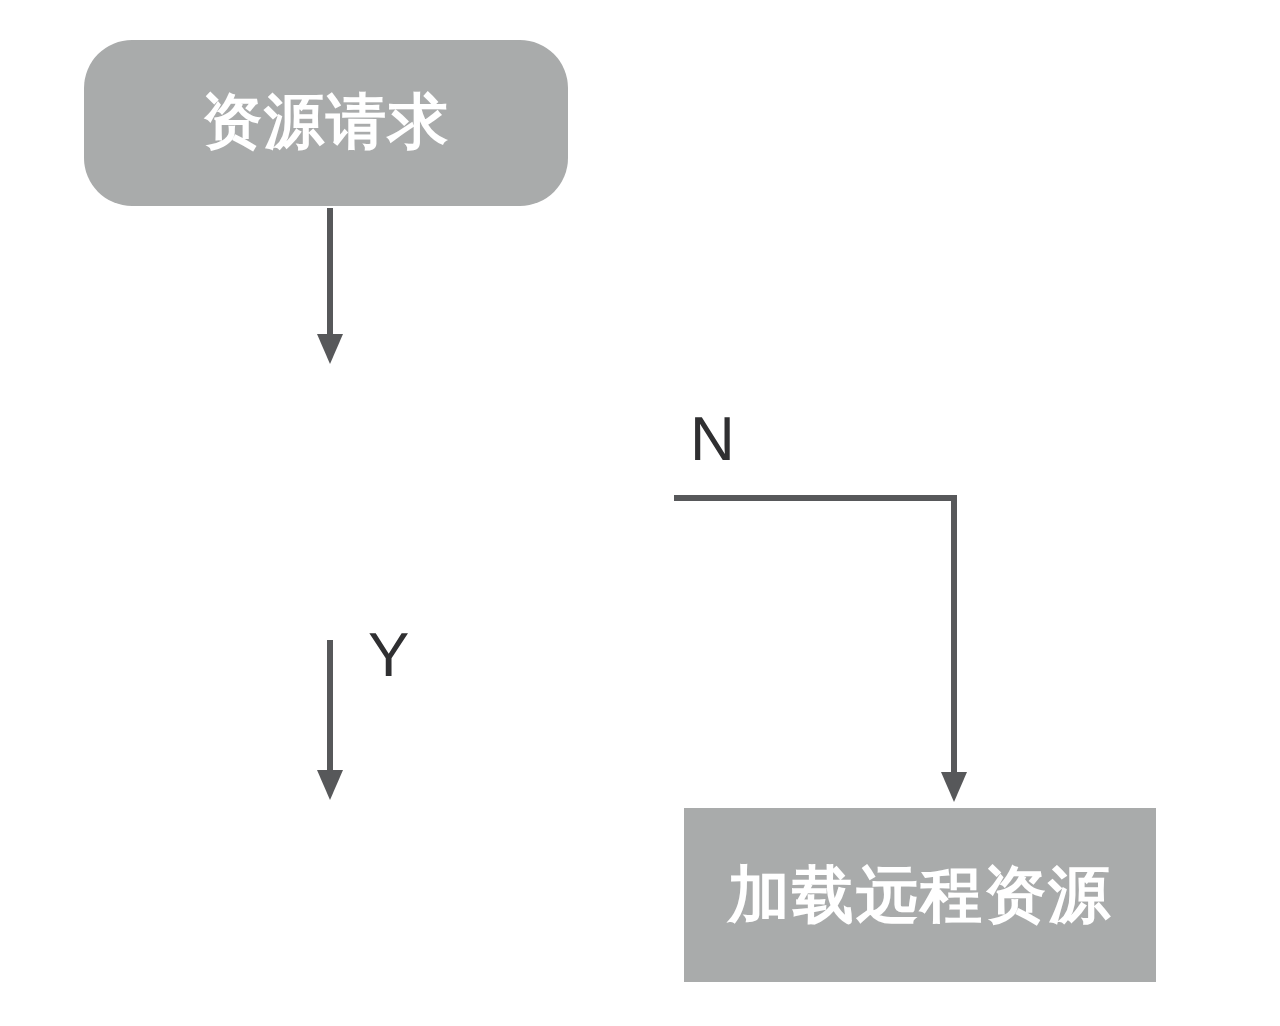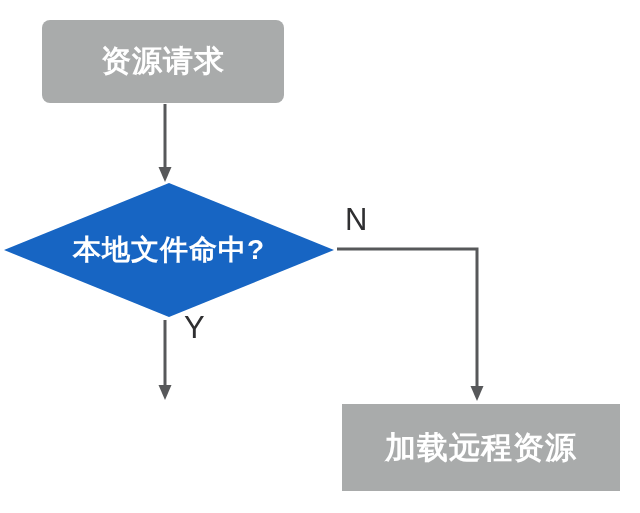--- a/index.html
+++ b/index.html
@@ -41,21 +41,21 @@
     font-weight: bold;
     text-align: center;
     box-sizing: border-box;
     letter-spacing: 1px;
   }
   .node-start {
     left: 42px;
     top: 20px;
     width: 242px;
     height: 83px;
-    border-radius: 8px;
+    border-radius: 24px;
     background: var(--gray-node-fill, #A9ABAB);
     font-size: 30px;
   }
   .node-decision {
     left: 4px;
     top: 183px;
     width: 330px;
     height: 134px;
     background: transparent;
     font-size: 28px;
@@ -77,21 +77,21 @@
     left: 31px;
     top: 403px;
     width: 286px;
     height: 88px;
     background: var(--local-node-fill, #E95D5D);
     font-size: 31px;
   }
   .node-load-remote {
     left: 342px;
     top: 404px;
-    width: 278px;
+    width: 236px;
     height: 87px;
     background: var(--gray-node-fill, #A9ABAB);
     font-size: 31px;
   }
   .edge-label {
     position: absolute;
     color: var(--edge-label-color, #2F2F31);
     font-size: 31px;
     font-weight: normal;
     line-height: 1;
@@ -125,24 +125,20 @@
     <g>
       <path d="M165 320 L165 386"></path>
       <polygon points="165,400 158.5,385 171.5,385"></polygon>
     </g>
   </svg>
 
   <div class="node node-start">
     <span class="node-label">资源请求</span>
   </div>
 
-  <div class="node node-decision">
-    <div class="diamond-shape"></div>
-    <span class="node-label">本地文件命中?</span>
-  </div>
 
   <span class="edge-label edge-label-no">N</span>
 
   <span class="edge-label edge-label-yes">Y</span>
 
 
   <div class="node node-load-remote">
     <span class="node-label">加载远程资源</span>
   </div>
 

